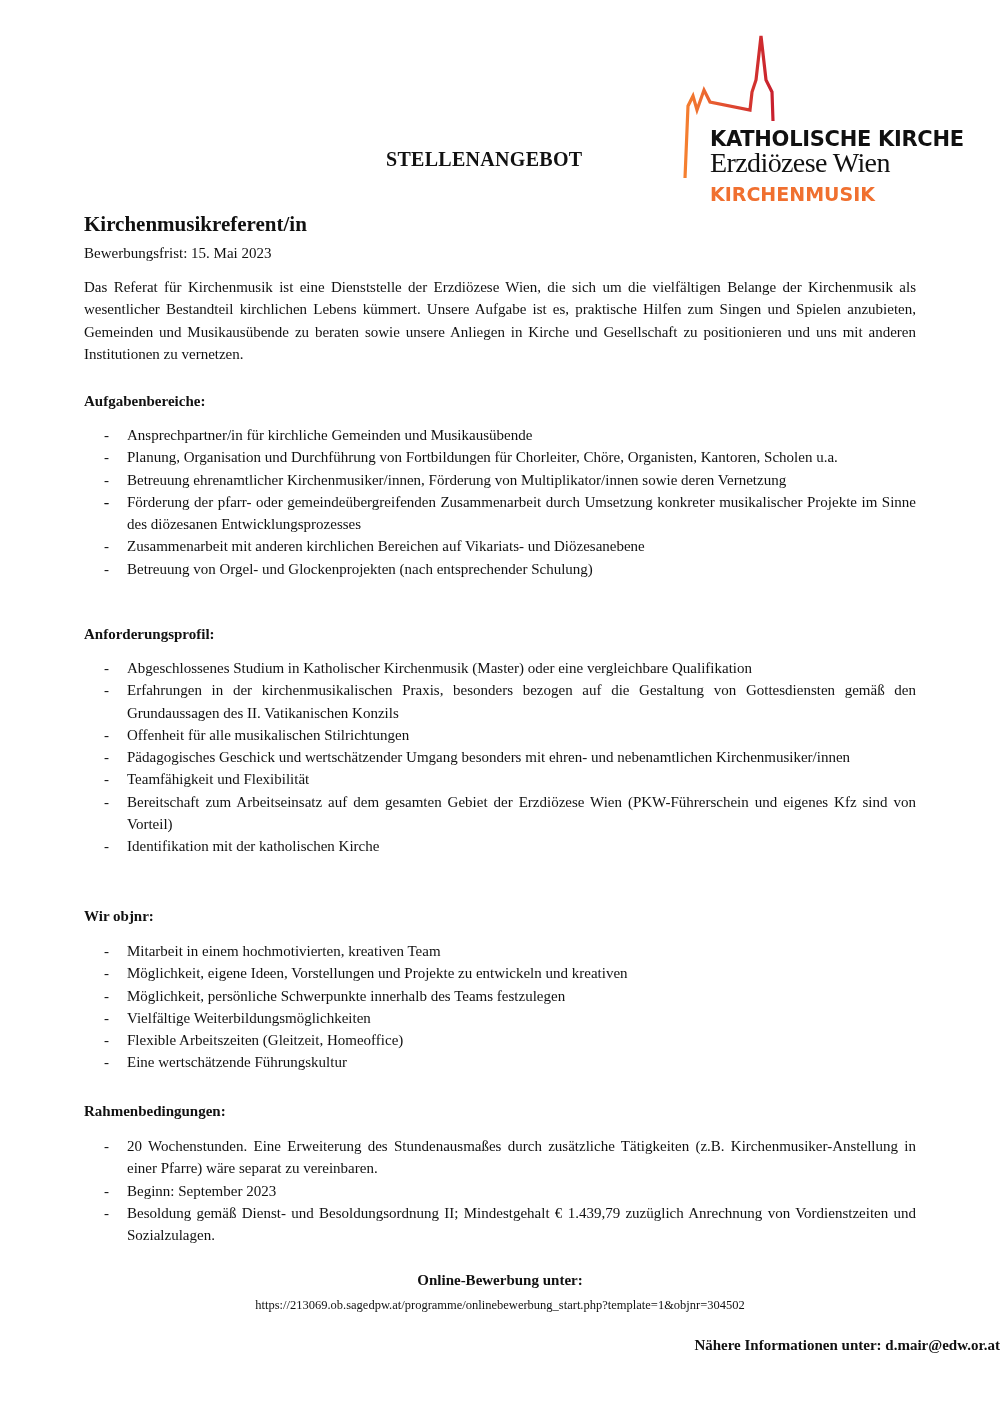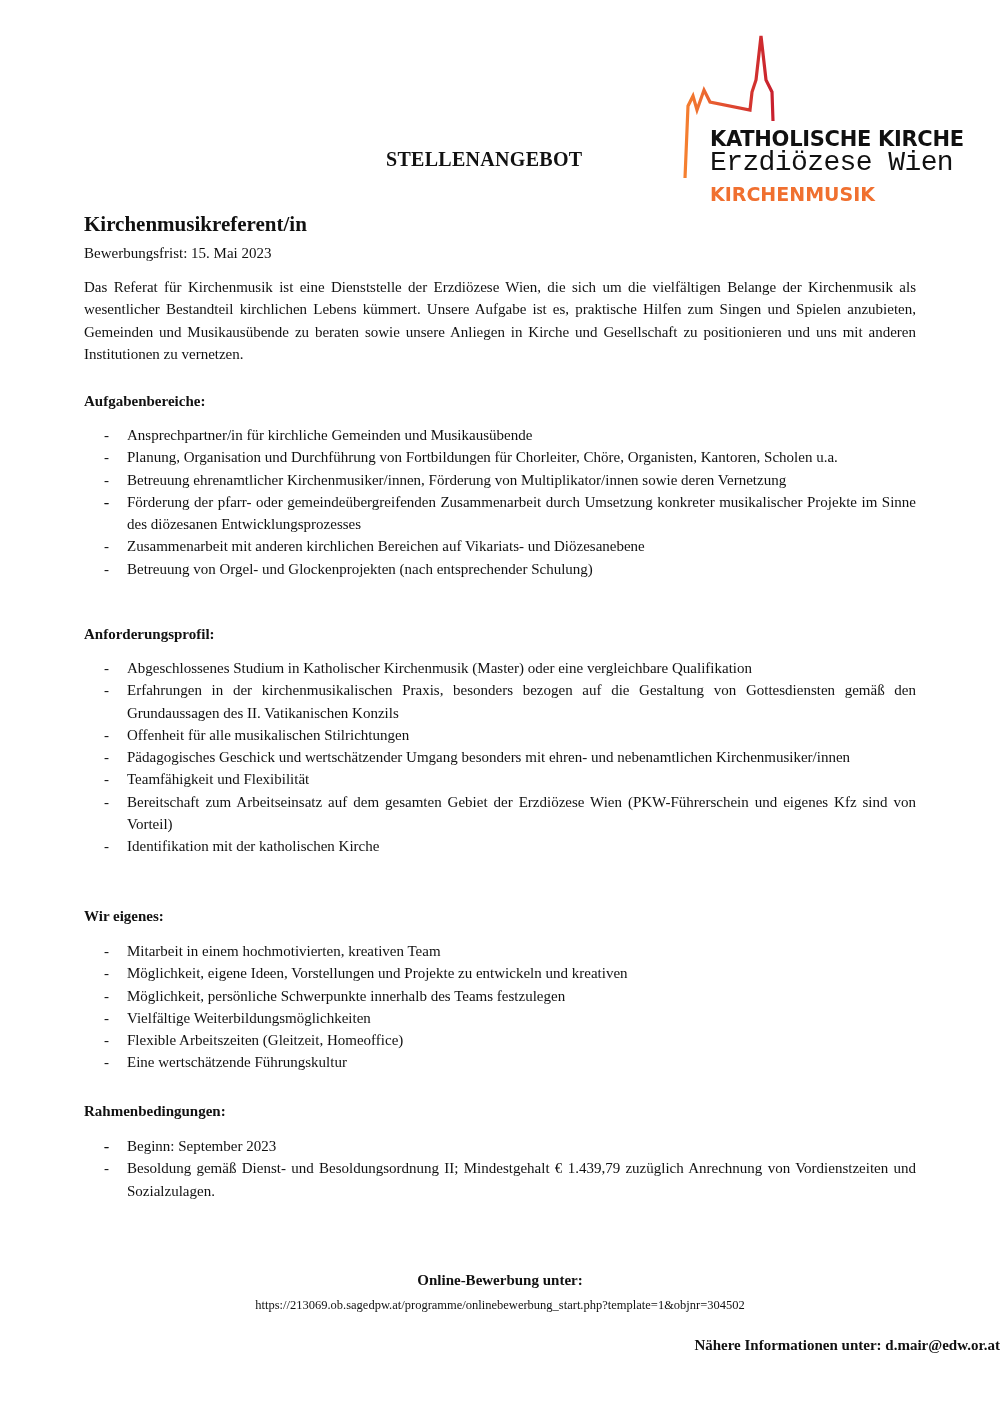--- a/index.html
+++ b/index.html
@@ -4,21 +4,21 @@
 <style>
   html, body { margin: 0; padding: 0; background: #ffffff; }
   body { width: 1000px; height: 1414px; position: relative; overflow: hidden;
          font-family: "Liberation Serif", "DejaVu Serif", serif; color: #111; }
   .page { position: absolute; left: 0; top: 0; width: 1000px; height: 1354px; }
 
   .logo { position: absolute; left: 680px; top: 30px; width: 290px; height: 180px; }
   .logo svg { position: absolute; left: 0; top: 0; }
   .logo-line1 { position: absolute; left: 30px; top: 97px; font-family: "DejaVu Sans", "Liberation Sans", sans-serif;
                 font-weight: bold; font-size: 21px; letter-spacing: -0.3px; color: #111; white-space: nowrap; }
-  .logo-line2 { position: absolute; left: 30px; top: 117px; font-family: Liberation Mono, monospace;
+  .logo-line2 { position: absolute; left: 30px; top: 117px; font-family: Liberation Serif, serif;
                 font-weight: normal; font-size: 28px; letter-spacing: -0.6px; color: #111; white-space: nowrap; }
   .logo-line3 { position: absolute; left: 30px; top: 153px; font-family: "DejaVu Sans", "Liberation Sans", sans-serif;
                 font-weight: bold; font-size: 19px; letter-spacing: 0px; color: #f07030; white-space: nowrap; }
 
   .doc-heading { position: absolute; left: 386px; top: 148px; font-size: 20px; font-weight: bold; letter-spacing: 0.3px; }
   .job-title { position: absolute; left: 84px; top: 212px; font-size: 21px; font-weight: bold; }
   .deadline { position: absolute; left: 84px; top: 245px; font-size: 15px; font-weight: normal; }
 
   .intro { position: absolute; left: 84px; top: 276px; width: 832px; font-size: 15px; line-height: 22.3px;
            text-align: justify; }
@@ -74,33 +74,33 @@
   <ul class="items" style="top:657px;">
     <li><span class="dash">-</span><span>Abgeschlossenes Studium in Katholischer Kirchenmusik (Master) oder eine vergleichbare Qualifikation</span></li>
     <li><span class="dash">-</span><span>Erfahrungen in der kirchenmusikalischen Praxis, besonders bezogen auf die Gestaltung von Gottesdiensten gemäß den Grundaussagen des II. Vatikanischen Konzils</span></li>
     <li><span class="dash">-</span><span>Offenheit für alle musikalischen Stilrichtungen</span></li>
     <li><span class="dash">-</span><span>Pädagogisches Geschick und wertschätzender Umgang besonders mit ehren- und nebenamtlichen Kirchenmusiker/innen</span></li>
     <li><span class="dash">-</span><span>Teamfähigkeit und Flexibilität</span></li>
     <li><span class="dash">-</span><span>Bereitschaft zum Arbeitseinsatz auf dem gesamten Gebiet der Erzdiözese Wien (PKW-Führerschein und eigenes Kfz sind von Vorteil)</span></li>
     <li><span class="dash">-</span><span>Identifikation mit der katholischen Kirche</span></li>
   </ul>
 
-  <div class="section-title" style="top:908px;">Wir eigenes:</div>
+  <div class="section-title" style="top:908px;">Wir objnr:</div>
   <ul class="items" style="top:940px;">
     <li><span class="dash">-</span><span>Mitarbeit in einem hochmotivierten, kreativen Team</span></li>
     <li><span class="dash">-</span><span>Möglichkeit, eigene Ideen, Vorstellungen und Projekte zu entwickeln und kreativen</span></li>
     <li><span class="dash">-</span><span>Möglichkeit, persönliche Schwerpunkte innerhalb des Teams festzulegen</span></li>
     <li><span class="dash">-</span><span>Vielfältige Weiterbildungsmöglichkeiten</span></li>
     <li><span class="dash">-</span><span>Flexible Arbeitszeiten (Gleitzeit, Homeoffice)</span></li>
     <li><span class="dash">-</span><span>Eine wertschätzende Führungskultur</span></li>
   </ul>
 
   <div class="section-title" style="top:1103px;">Rahmenbedingungen:</div>
   <ul class="items" style="top:1135px;">
-    <li><span class="dash">-</span></li>
+    <li><span class="dash">-</span><span>20 Wochenstunden. Eine Erweiterung des Stundenausmaßes durch zusätzliche Tätigkeiten (z.B. Kirchenmusiker-Anstellung in einer Pfarre) wäre separat zu vereinbaren.</span></li>
     <li><span class="dash">-</span><span>Beginn: September 2023</span></li>
     <li><span class="dash">-</span><span>Besoldung gemäß Dienst- und Besoldungsordnung II; Mindestgehalt € 1.439,79 zuzüglich Anrechnung von Vordienstzeiten und Sozialzulagen.</span></li>
   </ul>
 
   <div class="apply-title">Online-Bewerbung unter:</div>
   <div class="apply-url">https://213069.ob.sagedpw.at/programme/onlinebewerbung_start.php?template=1&amp;objnr=304502</div>
   <div class="contact">Nähere Informationen unter: d.mair@edw.or.at</div>
 </div>
 
 </body></html>

